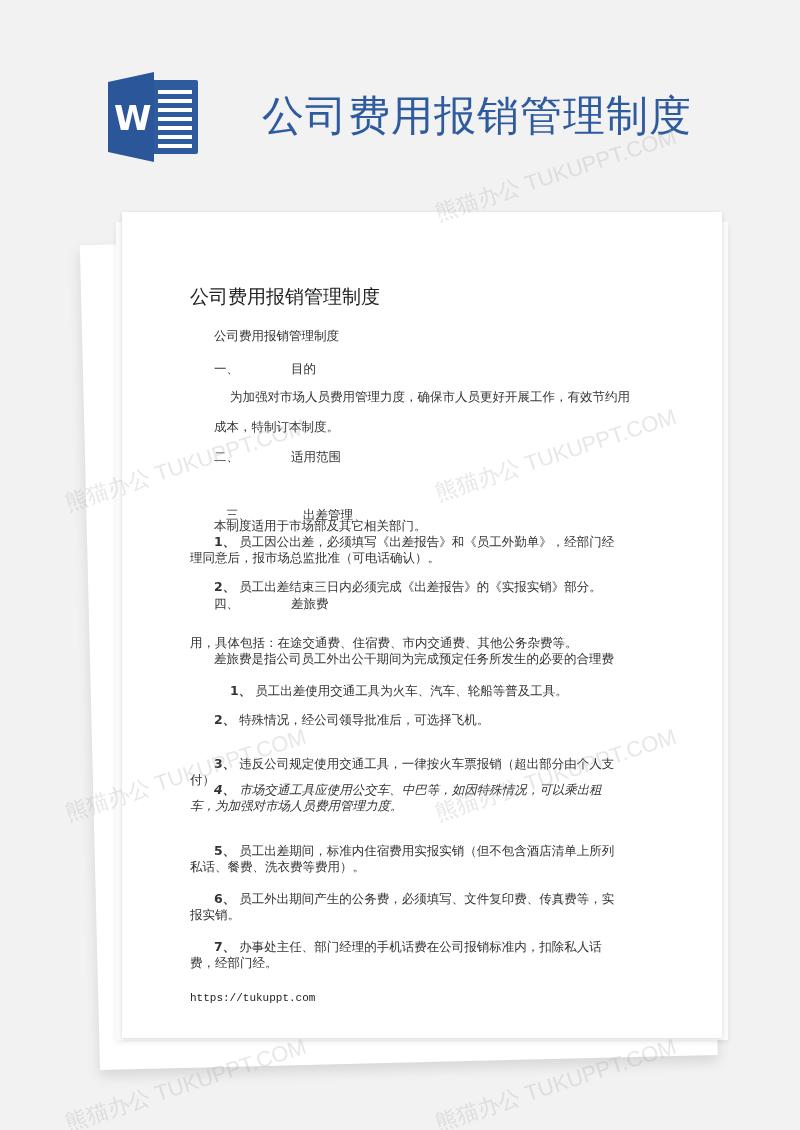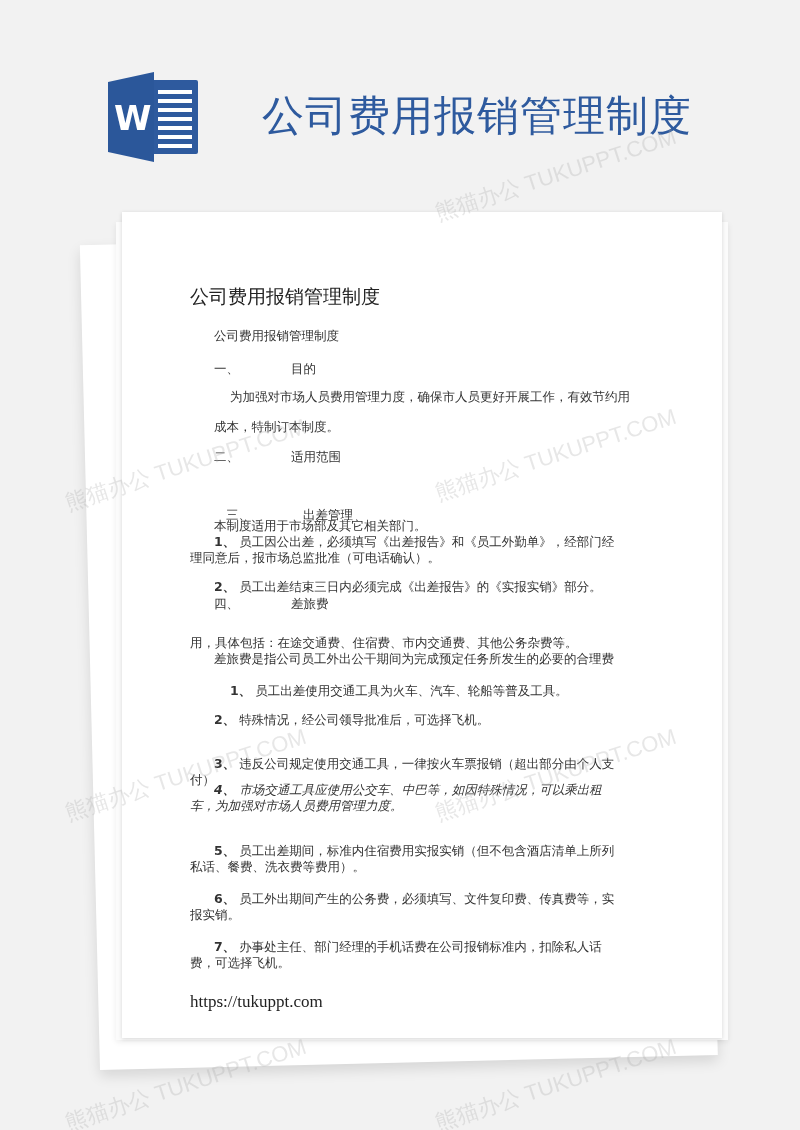--- a/index.html
+++ b/index.html
@@ -32,21 +32,21 @@
     position:absolute; left:68px; top:72px;
     font-family:"DejaVu Sans", sans-serif; font-size:19px; color:#222; white-space:nowrap;
   }
   .body { position:absolute; left:68px; top:116px; width:448px; font-size:12.5px; color:#333; }
   .line { white-space:nowrap; }
   .para { line-height:16px; }
   .num { font-family:"DejaVu Sans", sans-serif; font-weight:bold; color:#333; }
   .gap { display:inline-block; width:52px; }
   .url {
     position:absolute; left:68px; top:780px;
-    font-family:Liberation Serif, serif; font-size:17px; color:#222;
+    font-family:Liberation Mono, monospace; font-size:11px; color:#222;
   }
   .wm {
     position:absolute; font-family:"Liberation Sans", sans-serif; font-size:22px;
     color:rgba(170,170,170,0.28); transform:rotate(-18deg); white-space:nowrap;
     pointer-events:none;
   }
 </style>
 </head>
 <body>
 
@@ -113,21 +113,21 @@
     <div class="para" style="position:absolute;top:515px;left:0;">
       <div class="line" style="padding-left:24px;"><span class="num">5、</span> <span>员工出差期间，标准内住宿费用实报实销（但不包含酒店清单上所列</span></div>
       <div class="line">私话、餐费、洗衣费等费用）。</div>
     </div>
     <div class="para" style="position:absolute;top:563px;left:0;">
       <div class="line" style="padding-left:24px;"><span class="num">6、</span> <span>员工外出期间产生的公务费，必须填写、文件复印费、传真费等，实</span></div>
       <div class="line">报实销。</div>
     </div>
     <div class="para" style="position:absolute;top:611px;left:0;">
       <div class="line" style="padding-left:24px;"><span class="num">7、</span> <span>办事处主任、部门经理的手机话费在公司报销标准内，扣除私人话</span></div>
-      <div class="line">费，可选择飞机。</div>
+      <div class="line">费，经部门经。</div>
     </div>
   </div>
 
   <div class="url">https://tukuppt.com</div>
 </div>
 
 <div class="wm" style="left:430px;top:160px;">熊猫办公 TUKUPPT.COM</div>
 <div class="wm" style="left:60px;top:450px;">熊猫办公 TUKUPPT.COM</div>
 <div class="wm" style="left:430px;top:440px;">熊猫办公 TUKUPPT.COM</div>
 <div class="wm" style="left:60px;top:760px;">熊猫办公 TUKUPPT.COM</div>

